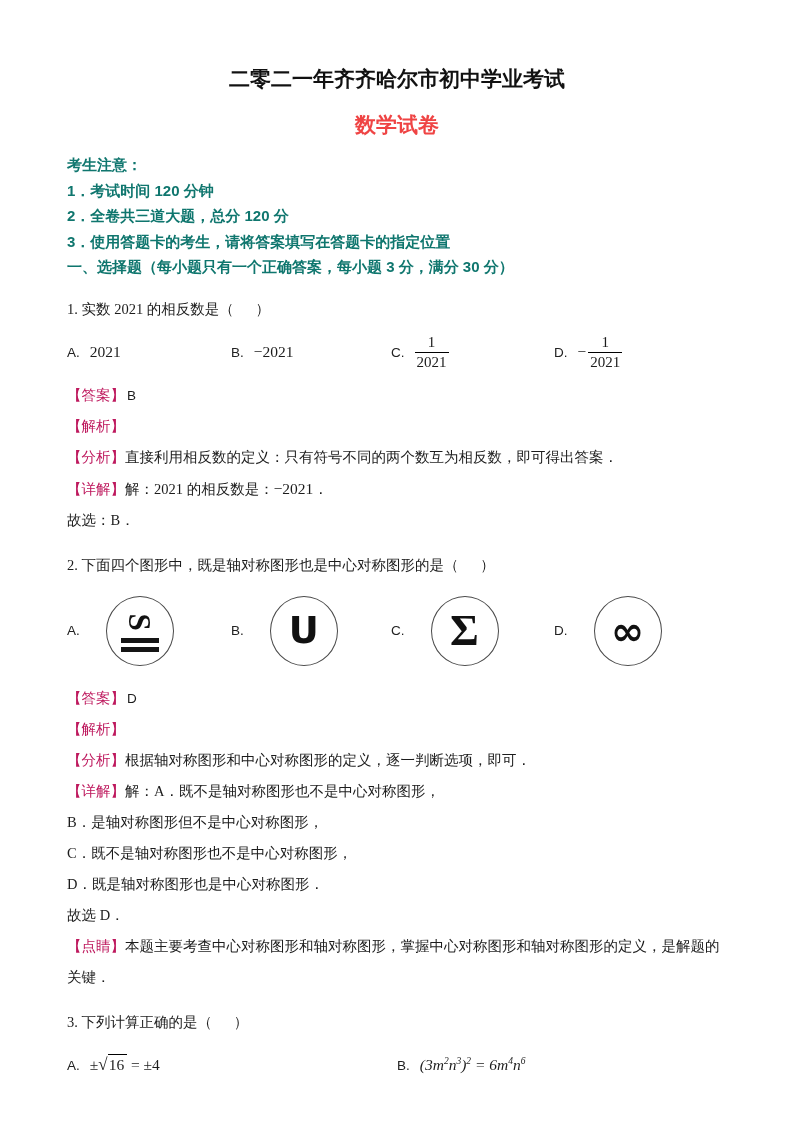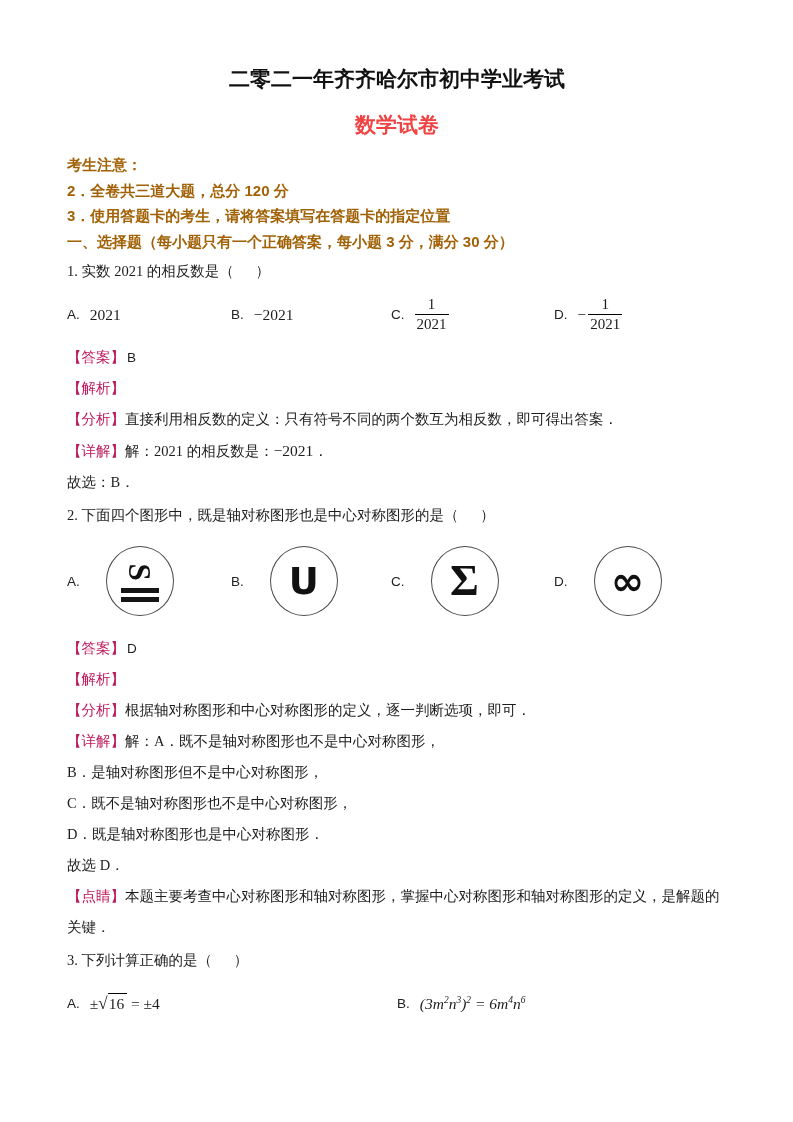--- a/index.html
+++ b/index.html
@@ -33,28 +33,28 @@
     margin: 16px 0 12px 0;
     line-height: 30px;
     color: #ef4444;
   }
   .bold-line {
     font-family: "Liberation Sans", "DejaVu Sans", sans-serif;
     font-weight: bold;
     font-size: 15px;
     line-height: 25.5px;
     margin: 0;
-    color: #a16207;
+    color: #0f766e;
   }
   .body-line {
     margin: 0;
     line-height: 31px;
     white-space: pre-wrap;
   }
-  .q-stem { margin-top: 2px; }
+  .q-stem { margin-top: 14px; }
   .label-blue { color: #be185d; }
   .ans-value {
     font-family: "Liberation Sans", "DejaVu Sans", sans-serif;
     font-size: 13.5px;
     padding-left: 2px;
   }
   
   .opt-row {
     display: flex;
     align-items: center;
@@ -156,20 +156,21 @@
 </style>
 </head>
 <body>
 
 <div class="page">
 
   <h1 class="title">二零二一年齐齐哈尔市初中学业考试</h1>
   <h2 class="subtitle">数学试卷</h2>
 
   <p class="bold-line">考生注意：</p>
+  <p class="bold-line">1．考试时间 120 分钟</p>
   <p class="bold-line">2．全卷共三道大题，总分 120 分</p>
   <p class="bold-line">3．使用答题卡的考生，请将答案填写在答题卡的指定位置</p>
   <p class="bold-line">一、选择题（每小题只有一个正确答案，每小题 3 分，满分 30 分）</p>
 
   <p class="body-line q-stem">1. 实数 2021 的相反数是（      ）</p>
 
   <div class="opt-row">
     <div class="col col-a">
       <span class="opt-letter">A.</span>
       <span class="math">2021</span>

